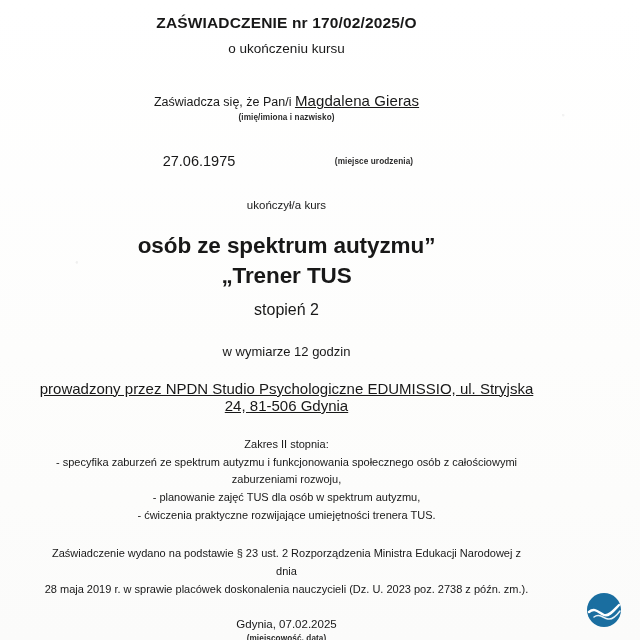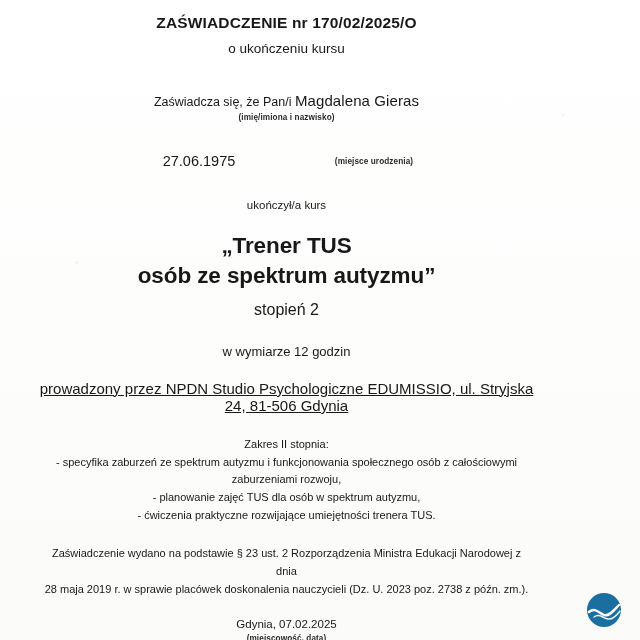--- a/index.html
+++ b/index.html
@@ -53,20 +53,21 @@
   }
 
   .attest-line {
     padding-top: 36px;
     font-size: 12.5px;
     white-space: nowrap;
   }
   .attest-name {
     font-size: 15px;
     letter-spacing: .1px;
+    text-decoration: underline;
   }
 
   .caption {
     font-size: 8.2px;
     padding-top: 4px;
     color: #2a2a2a;
     letter-spacing: .1px;
     font-weight: bold;
   }
 
@@ -180,22 +181,22 @@
       <div class="birth-value">27.06.1975</div>
     </div>
     <div class="birth-col">
       <div class="caption">(miejsce urodzenia)</div>
     </div>
   </div>
 
   <div class="done-line">ukończył/a kurs</div>
 
   <div class="course-title">
+    <div>osób ze spektrum autyzmu”</div>
     <div>„Trener TUS</div>
-    <div>osób ze spektrum autyzmu”</div>
   </div>
   <div class="course-level">stopień 2</div>
 
   <div class="hours">w wymiarze 12 godzin</div>
 
   <div class="provider">prowadzony przez NPDN Studio Psychologiczne EDUMISSIO, ul. Stryjska 24, 81-506 Gdynia</div>
 
   <div class="scope">
     <span class="scope-item">Zakres II stopnia:</span>
     <span class="scope-item">- specyfika zaburzeń ze spektrum autyzmu i funkcjonowania społecznego osób z całościowymi</span>

